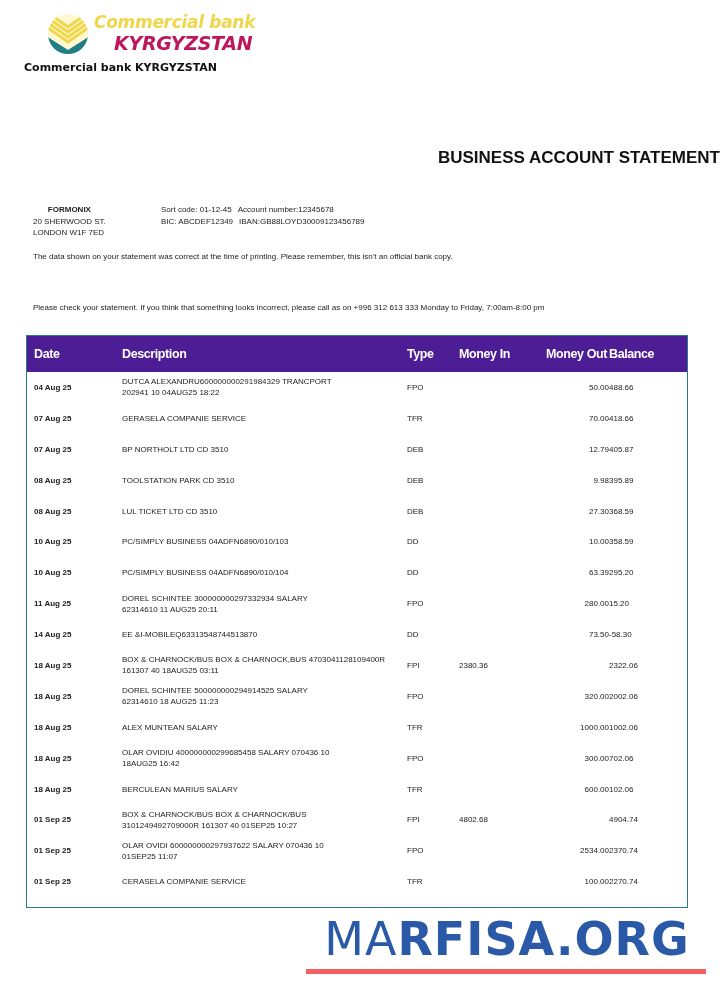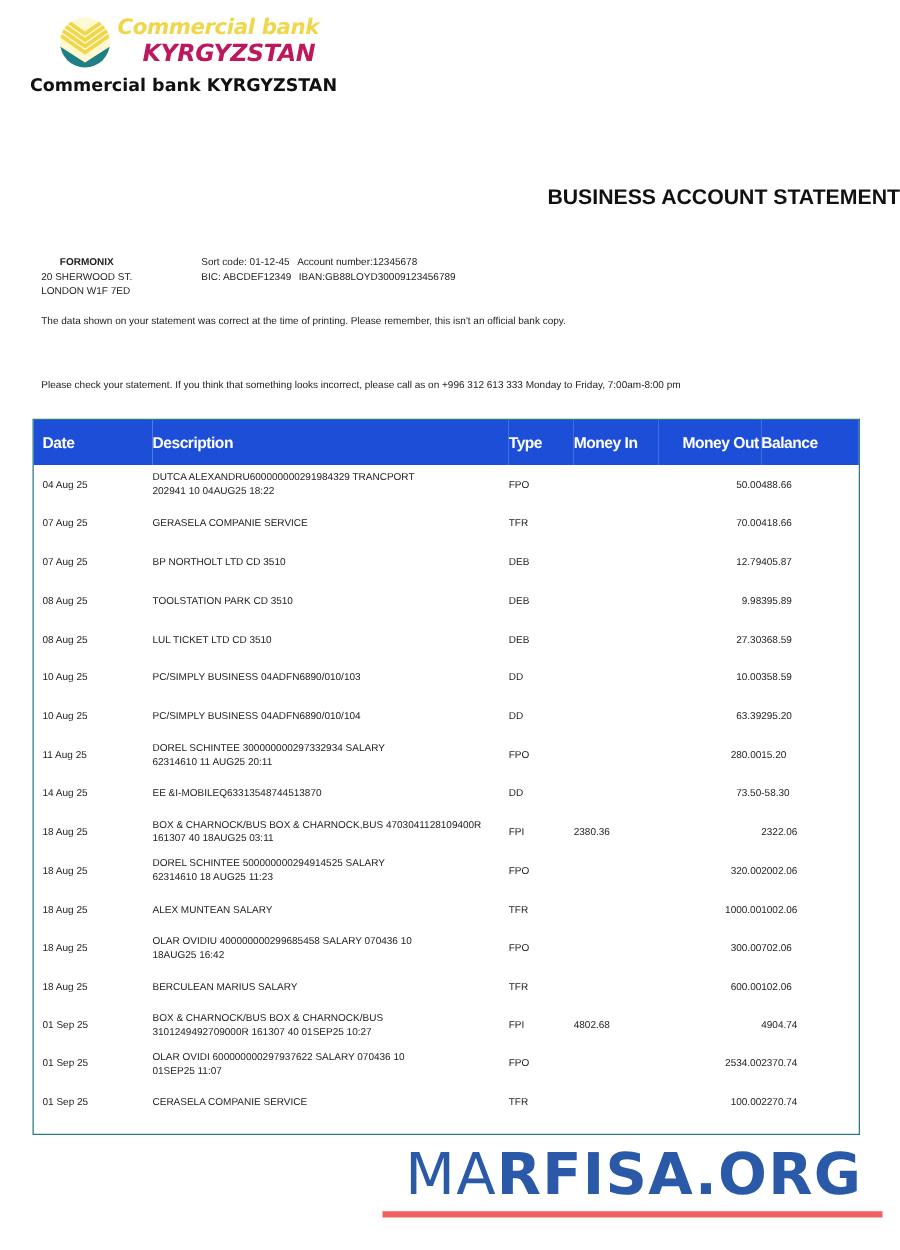--- a/index.html
+++ b/index.html
@@ -1,41 +1,41 @@
 <!DOCTYPE html>
 <html><head>
 <meta charset="utf-8">
 <style>
   html, body { margin:0; padding:0; background:#ffffff; }
   body { width:720px; height:1000px; position:relative; overflow:hidden; font-family:"Liberation Sans", sans-serif; color:#1a1a1a; }
   .logo { position:absolute; left:46px; top:10px; width:200px; height:50px; }
   .logo-mark { position:absolute; left:0; top:2px; width:44px; height:44px; }
   .logo-top { position:absolute; left:48px; top:2px; font-family:"DejaVu Sans", sans-serif; font-style:italic; font-weight:bold; font-size:17px; color:#f0d64a; letter-spacing:-0.3px; white-space:nowrap; }
   .logo-bottom { position:absolute; left:68px; top:22px; font-family:"DejaVu Sans", sans-serif; font-style:italic; font-weight:bold; font-size:19px; color:#be185d; letter-spacing:-0.3px; white-space:nowrap; }
-  .bank-name { position:absolute; left:24px; top:61px; font-family:"DejaVu Sans", sans-serif; font-weight:bold; font-size:14px; color:#111; white-space:nowrap; }
+  .bank-name { position:absolute; left:24px; top:61px; font-family:"DejaVu Sans", sans-serif; font-weight:bold; font-size:11px; color:#111; white-space:nowrap; }
   .title { position:absolute; left:0; width:720px; top:148px; text-align:right; font-weight:bold; font-size:17px; color:#111; }
   .address { position:absolute; left:33px; top:204px; font-size:8px; line-height:11.5px; color:#222; }
   .address .co { font-weight:bold;text-align:center; }
   .acct { position:absolute; left:161px; top:204px; font-size:8px; line-height:11.5px; color:#222; white-space:nowrap; }
   .acct span { margin-right:6px; }
   .note1 { position:absolute; left:33px; top:252px; font-size:8px; color:#222; white-space:nowrap; }
   .note2 { position:absolute; left:33px; top:303px; font-size:8px; color:#222; white-space:nowrap; }
   .table-wrap { position:absolute; left:26px; top:335px; width:662px; height:573px; border:1.5px solid #2a7b85; box-sizing:border-box; }
   table { width:100%; border-collapse:collapse; table-layout:fixed; }
-  thead tr { background:#1d4ed8; height:36px; }
+  thead tr { background:#4c1d95; height:36px; }
   th { color:#ffffff; font-weight:bold; font-size:12.5px; text-align:left; padding:0; letter-spacing:-0.4px; }
   td { font-size:8px; color:#222; padding:0; vertical-align:middle; line-height:11px; }
   tbody tr { height:30.9px; }
   .c-date { width:88px; padding-left:7px; }
   .c-desc { width:285px; }
   .c-type { width:52px; }
   .c-in { width:68px; }
   .c-out { width:80px; text-align:right; }
   .c-bal { text-align:left; padding-right:2px; }
-  td.c-date { font-weight:normal; }
+  td.c-date { font-weight:bold; }
   th.c-in { text-align:left; }
   th.c-out { text-align:right; padding-right:2px; }
   .watermark { position:absolute; left:304px; top:912px; width:406px; height:62px; }
   .wm-text { position:absolute; left:0; top:0; width:406px; text-align:center; font-family:"DejaVu Sans", sans-serif; font-size:46px; color:#2a59a8; letter-spacing:1px; line-height:54px; white-space:nowrap; }
   .wm-text b { font-weight:bold; }
   .wm-line { position:absolute; left:2px; top:57px; width:400px; height:5px; background:#f06060; }
 </style>
 </head>
 <body>
 

